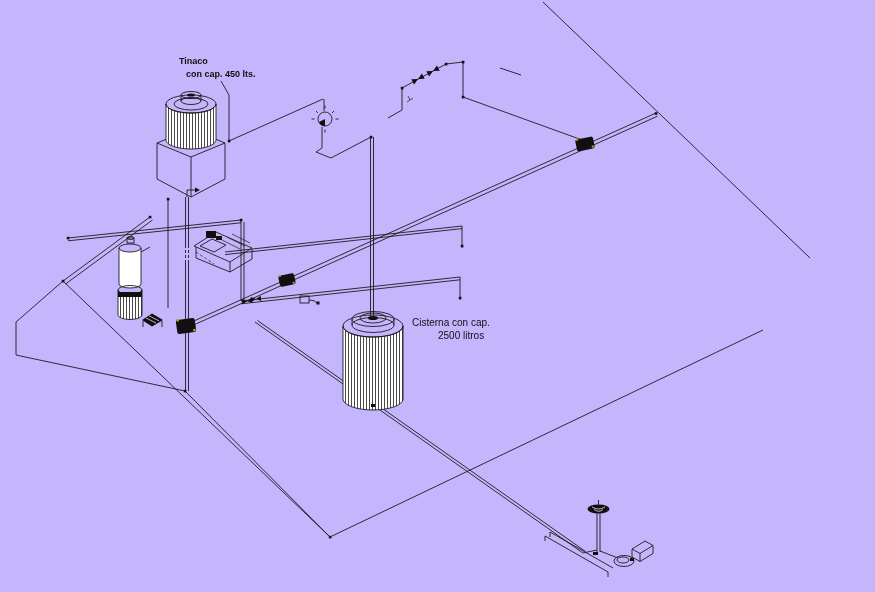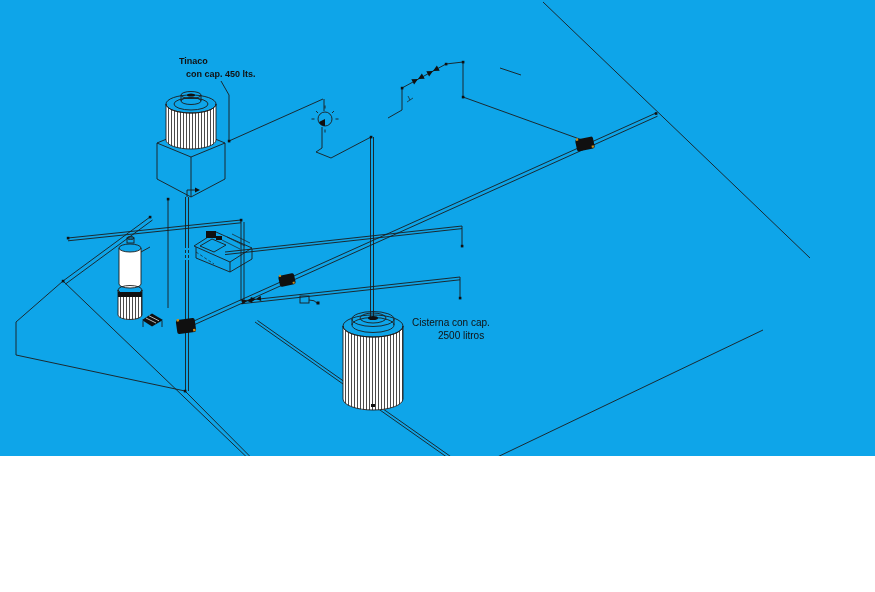--- a/index.html
+++ b/index.html
@@ -1,16 +1,16 @@
 <!DOCTYPE html>
 <html><head>
 <meta charset="utf-8">
 <style>
   html,body{margin:0;padding:0;background:#ffffff;}
-  #viewport{width:875px;height:456px;background:#0ea5e9;overflow:hidden;position:relative;}
+  #viewport{width:875px;height:592px;background:#c4b5fd;overflow:hidden;position:relative;}
   svg{display:block;}
   .ln{stroke:#1c1c1c;stroke-width:0.9;fill:none;}
   .ln-thin{stroke:#1c1c1c;stroke-width:0.7;fill:none;}
   .dash{stroke-dasharray:3,2;}
   .fill-dark{fill:#101010;stroke:none;}
   .fill-white{fill:#ffffff;stroke:none;}
   .lbl-b{font:bold 9px "Liberation Sans", sans-serif;fill:#111111;}
   .lbl{font:10px "Liberation Sans", sans-serif;fill:#111111;}
   .whatch{stroke:#ffffff;stroke-width:0.7;fill:none;}
 </style>

